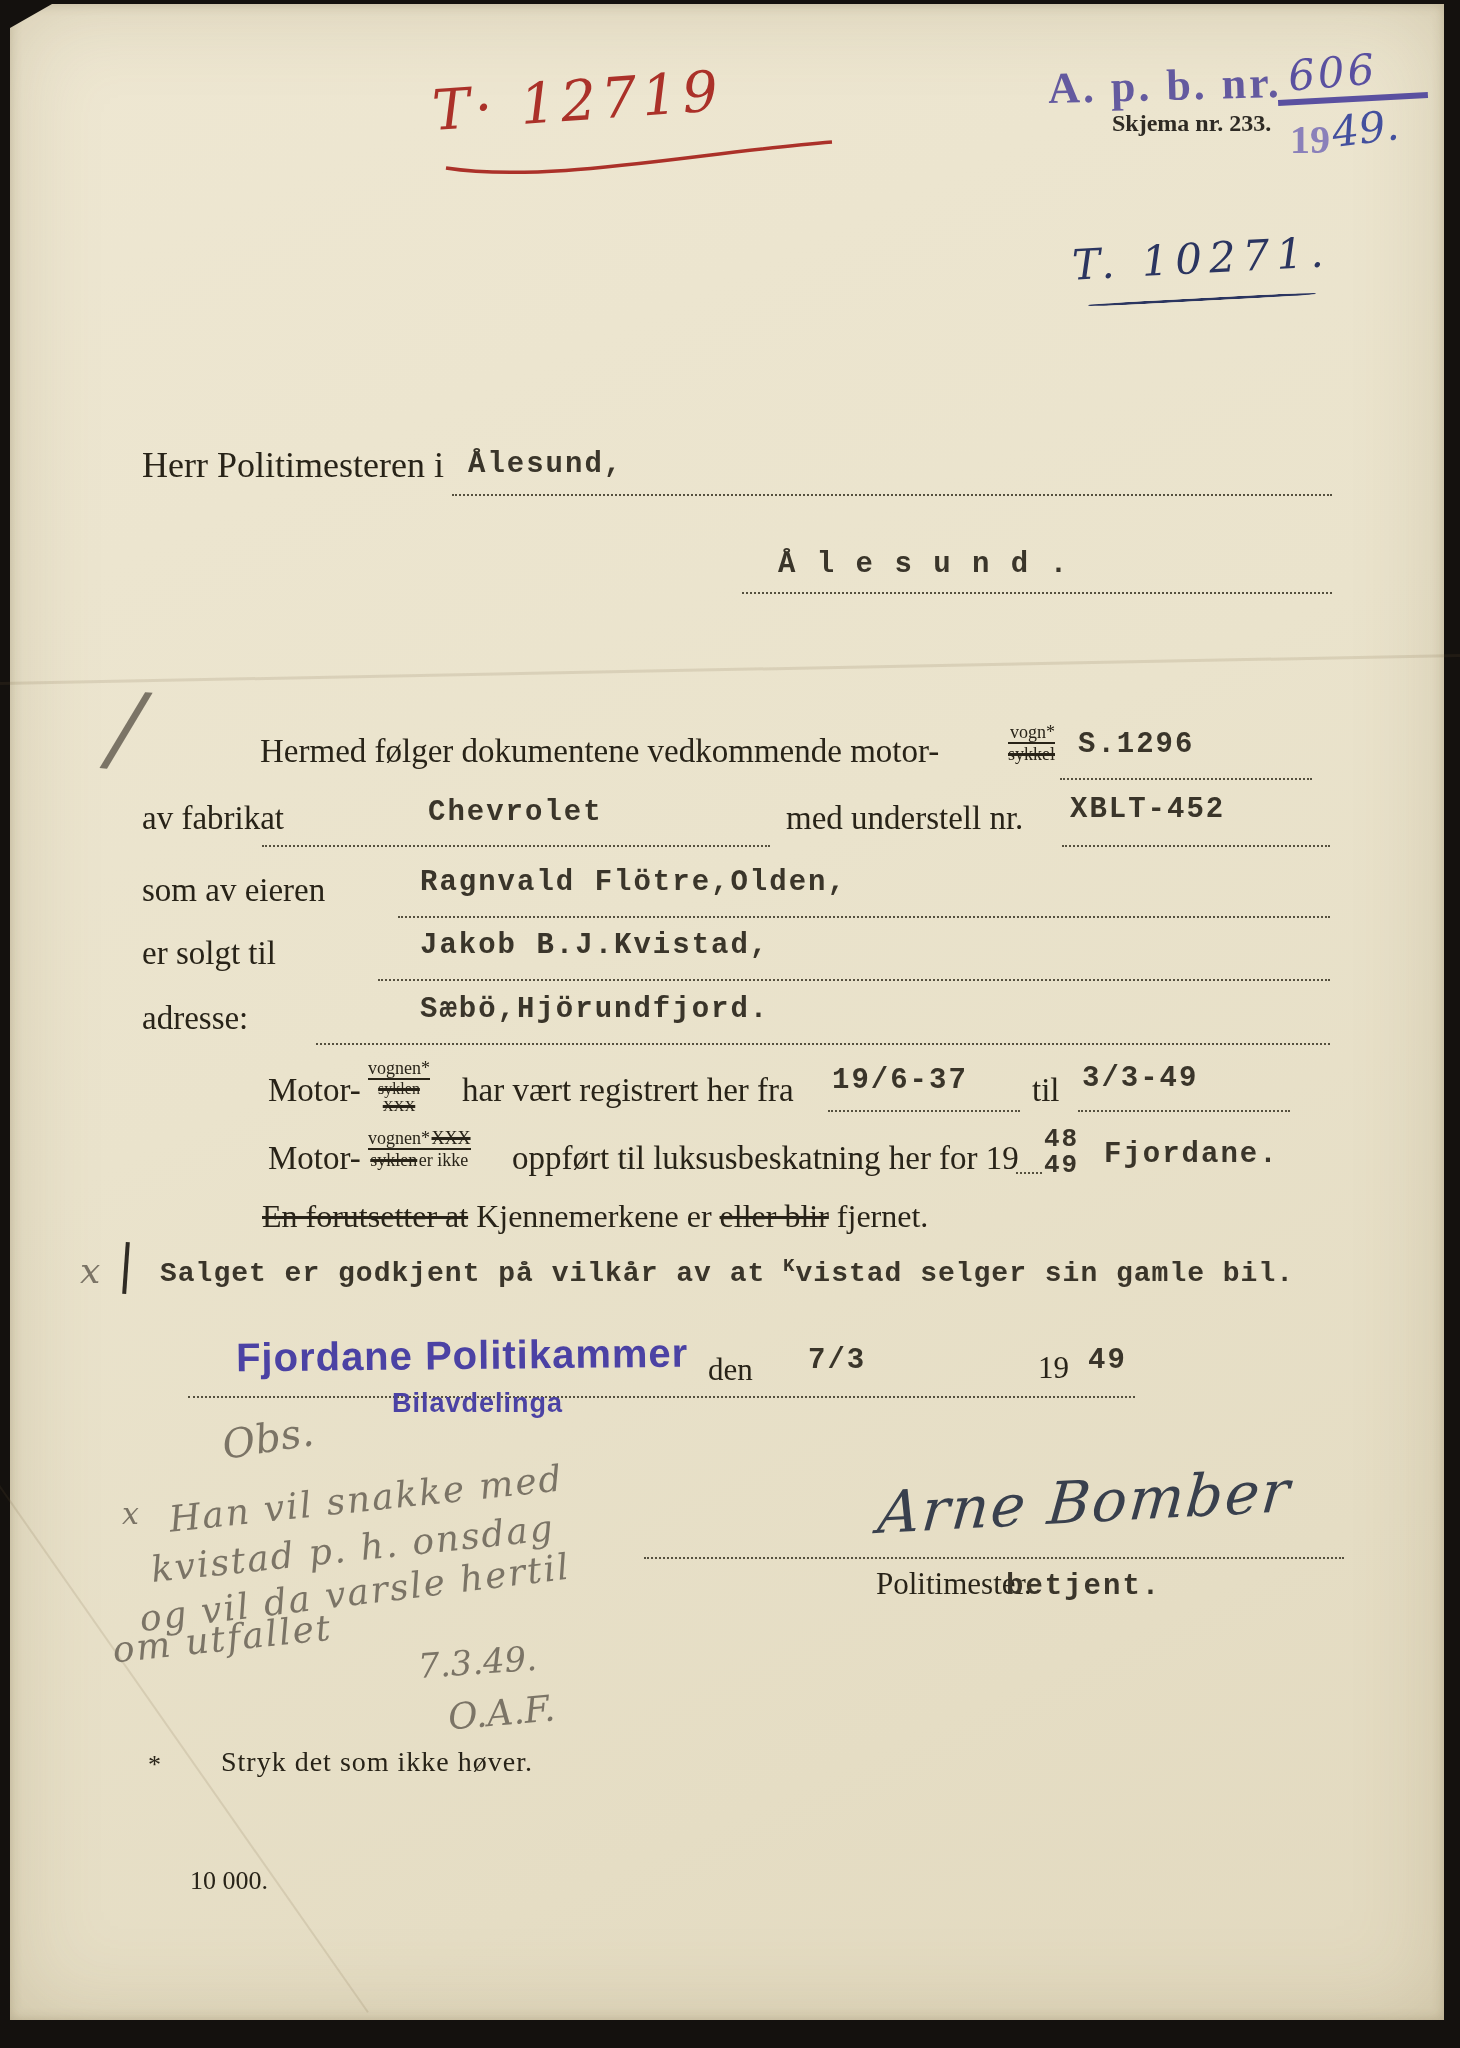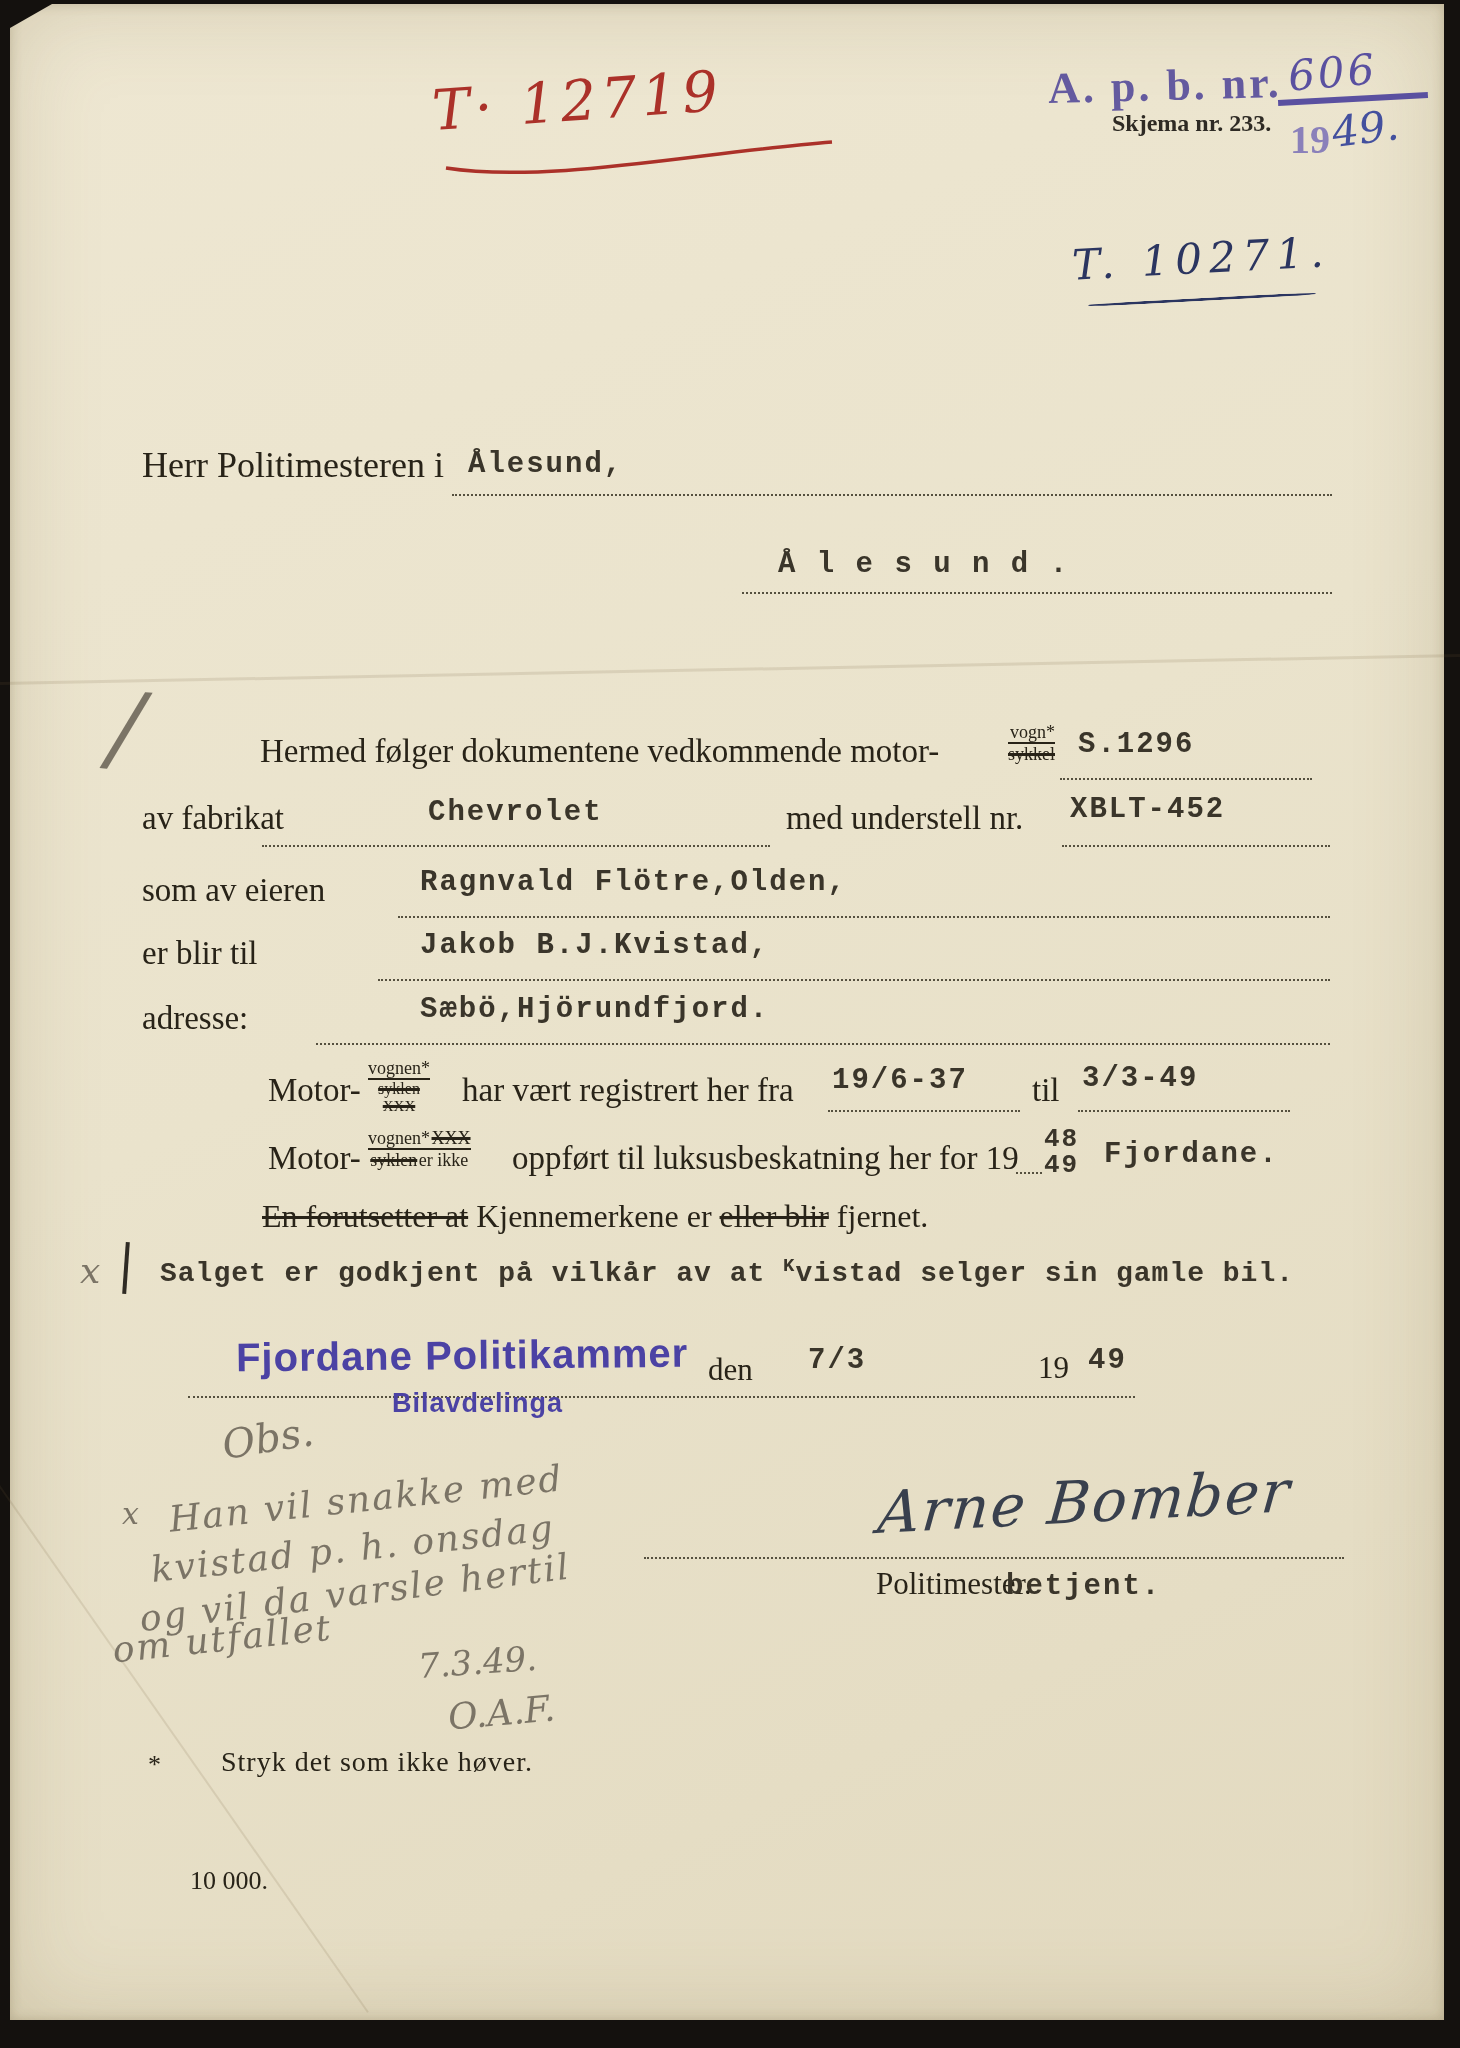--- a/index.html
+++ b/index.html
@@ -70,21 +70,21 @@
 <div class="dotted" style="left:262px;top:845px;width:508px;"></div>
 <div class="pos mono" style="left:428px;top:796px;font-size:29px;">Chevrolet</div>
 <div class="pos serif" style="left:786px;top:800px;font-size:33px;">med understell nr.</div>
 <div class="pos mono" style="left:1070px;top:793px;font-size:29px;">XBLT-452</div>
 <div class="dotted" style="left:1062px;top:845px;width:268px;"></div>
 
 <div class="pos serif" style="left:142px;top:872px;font-size:33px;">som av eieren</div>
 <div class="pos mono" style="left:420px;top:866px;font-size:29px;">Ragnvald Flötre,Olden,</div>
 <div class="dotted" style="left:398px;top:916px;width:932px;"></div>
 
-<div class="pos serif" style="left:142px;top:935px;font-size:33px;">er blir til</div>
+<div class="pos serif" style="left:142px;top:935px;font-size:33px;">er solgt til</div>
 <div class="pos mono" style="left:420px;top:929px;font-size:29px;">Jakob B.J.Kvistad,</div>
 <div class="dotted" style="left:378px;top:979px;width:952px;"></div>
 
 <div class="pos serif" style="left:142px;top:1000px;font-size:33px;">adresse:</div>
 <div class="pos mono" style="left:420px;top:993px;font-size:29px;">Sæbö,Hjörundfjord.</div>
 <div class="dotted" style="left:316px;top:1043px;width:1014px;"></div>
 
 <div class="pos serif" style="left:268px;top:1072px;font-size:33px;">Motor-</div>
 <span class="pos frac serif" style="left:368px;top:1058px;">
   <span>vognen*</span>

